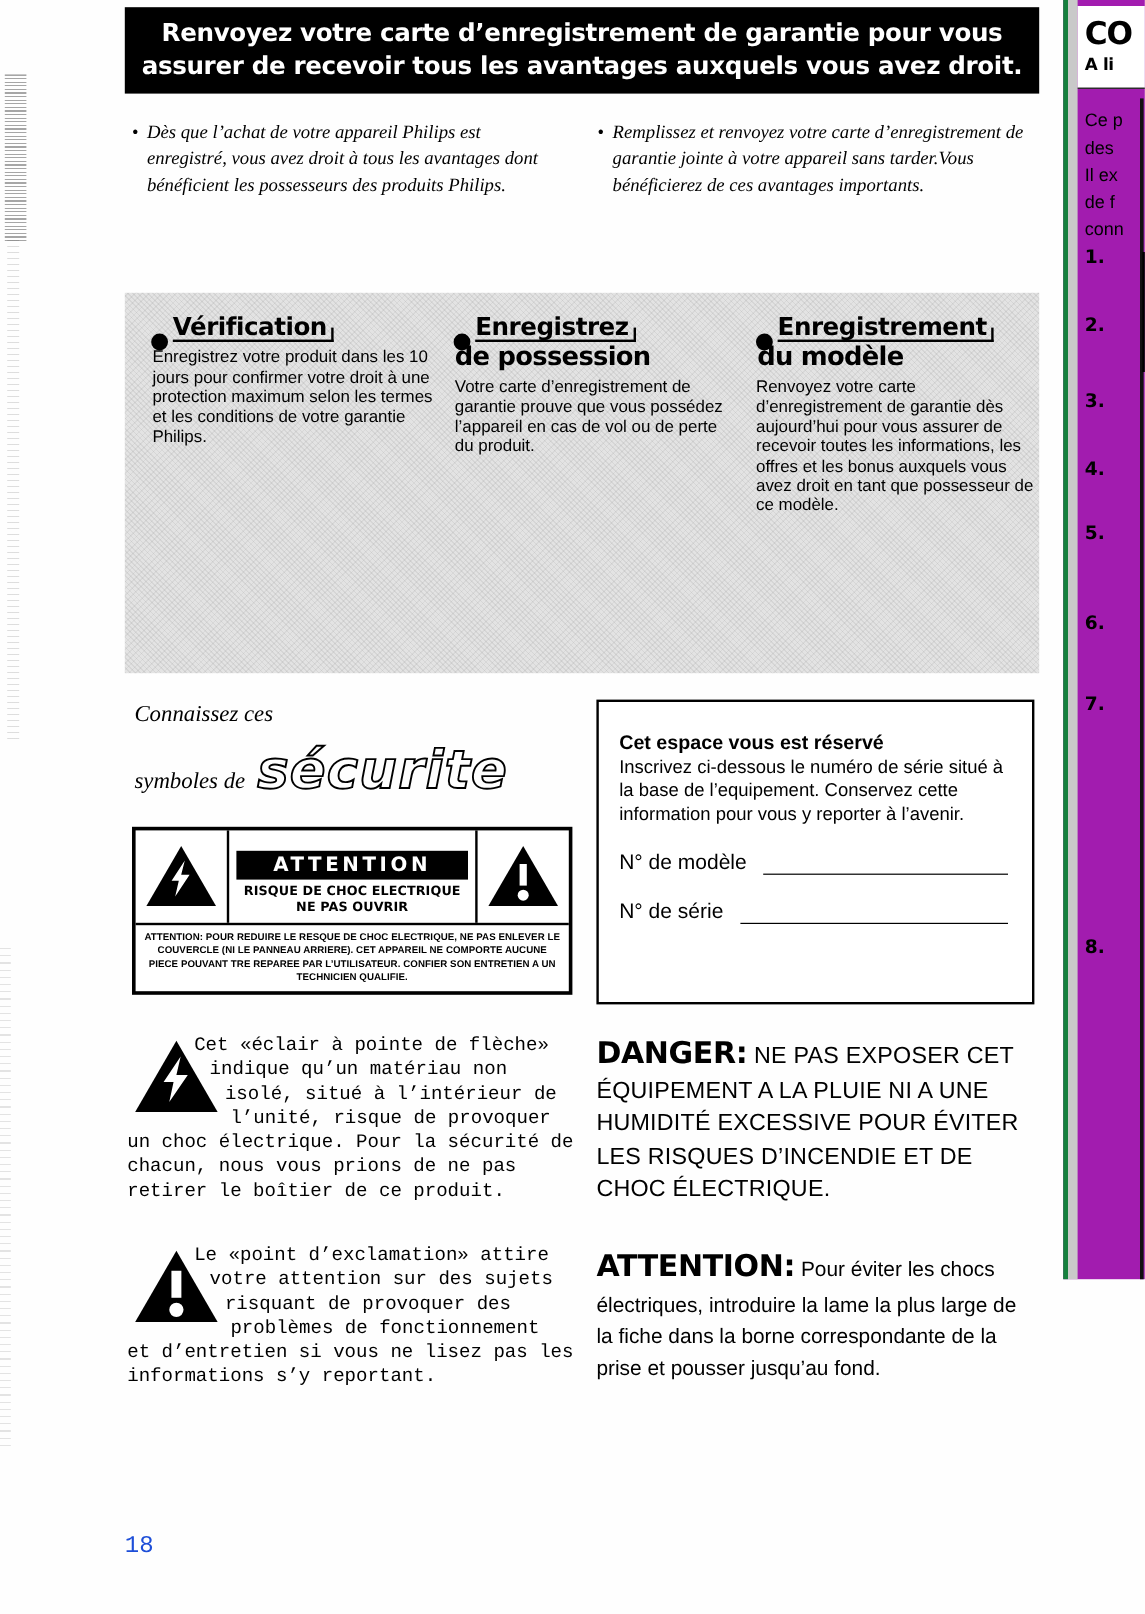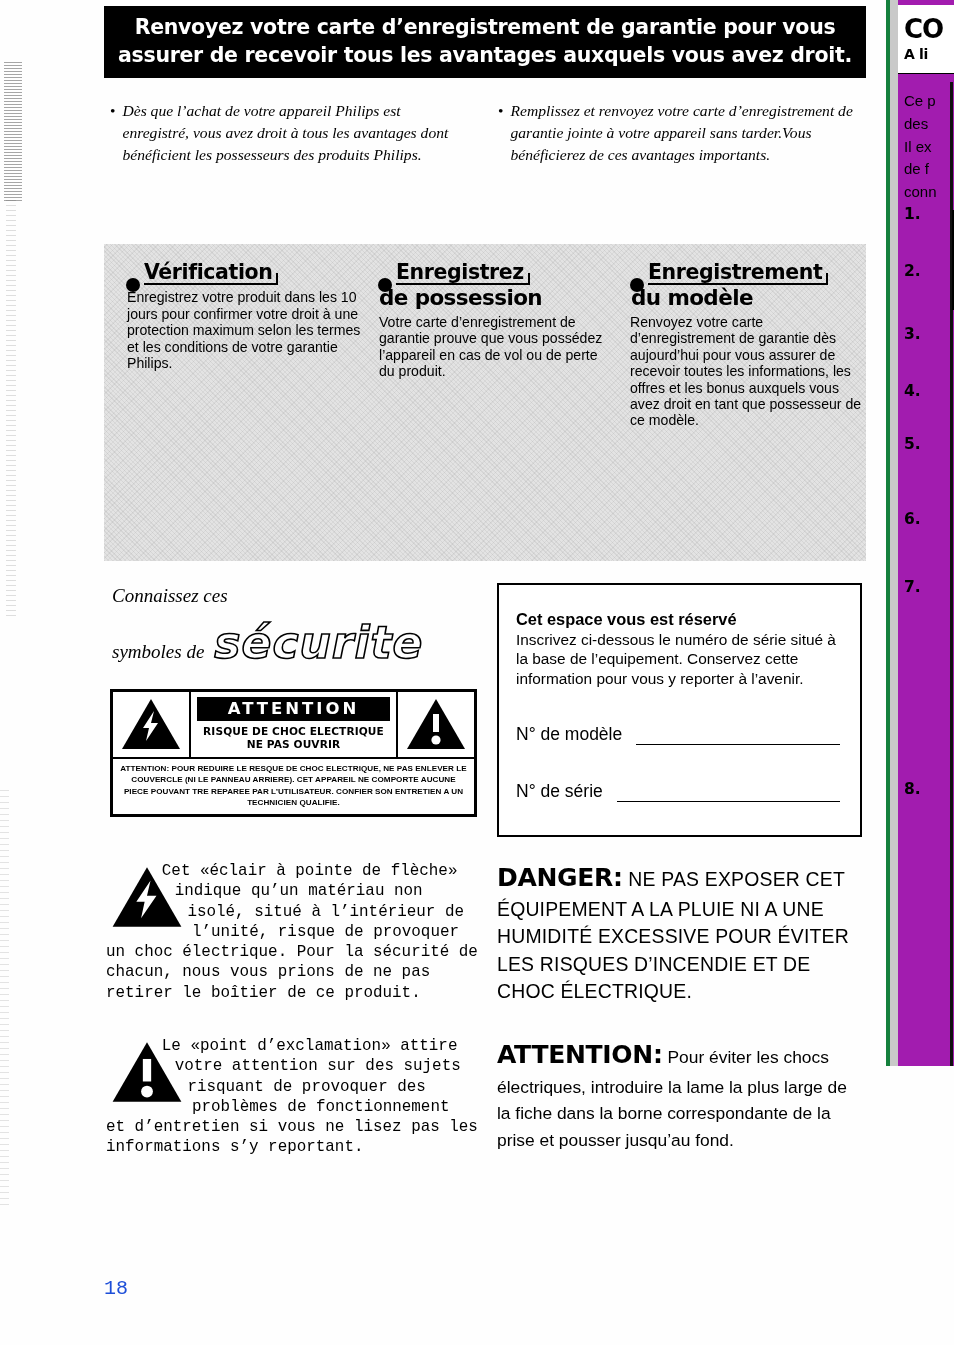--- a/index.html
+++ b/index.html
@@ -247,21 +247,21 @@
     align-items: center;
     justify-content: center;
     padding: 5px 2px;
     box-sizing: border-box;
   }
   .warn-tri.left  { border-right: 2px solid #000; }
   .warn-tri.right { border-left: 2px solid #000; }
   .warn-mid {
     flex: 1 1 auto;
     text-align: center;
-    padding: 5px 4px 6px;
+    padding: 17px 4px 6px;
     box-sizing: border-box;
   }
   .warn-title {
     background: #000;
     color: #fff;
     font-family: "DejaVu Sans", sans-serif;
     font-weight: 700;
     font-size: 16.5px;
     letter-spacing: 3px;
     padding: 2px 0 3px;
@@ -308,21 +308,21 @@
   .res-body {
     font-family: "Liberation Sans", sans-serif;
     font-size: 15.4px;
     line-height: 1.26;
   }
   .field-row {
     display: flex;
     align-items: flex-end;
     font-family: "Liberation Sans", sans-serif;
     font-size: 17.5px;
-    margin-top: 36px;
+    margin-top: 20px;
   }
   .field-row .flabel { flex: 0 0 auto; white-space: nowrap; }
   .field-row .fline {
     flex: 1 1 auto;
     border-bottom: 1.6px solid #000;
     margin-left: 14px;
     height: 16px;
   }
 
   

